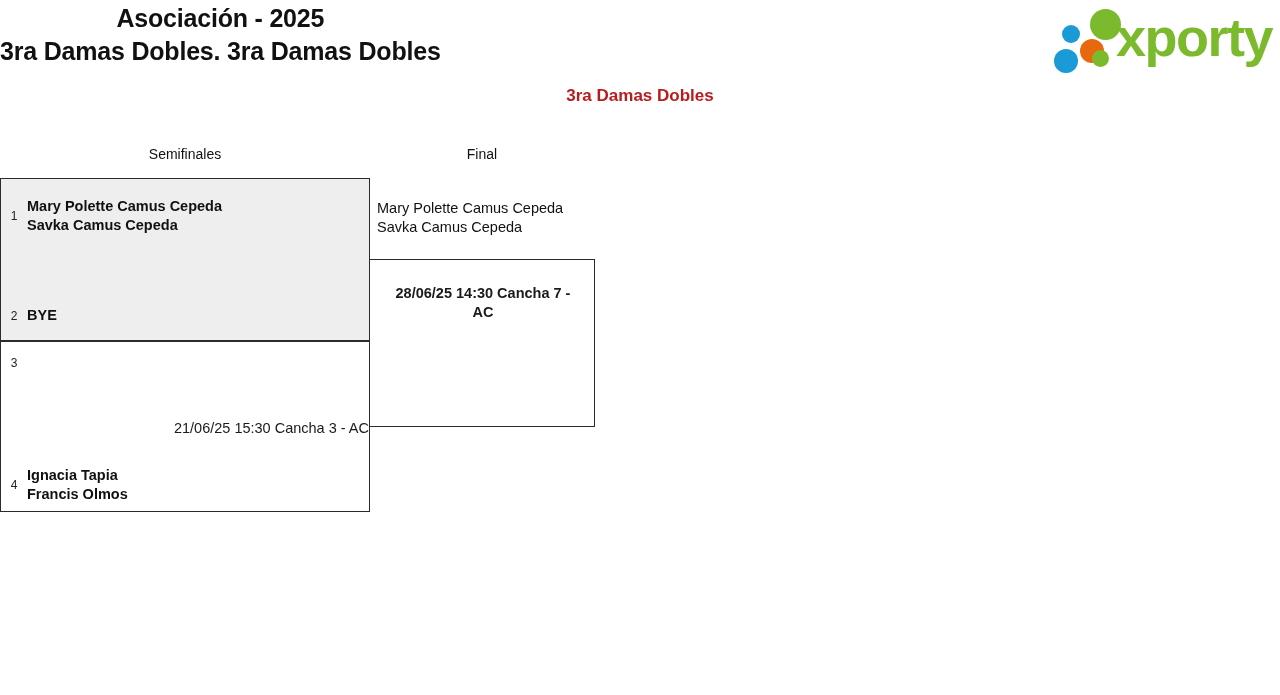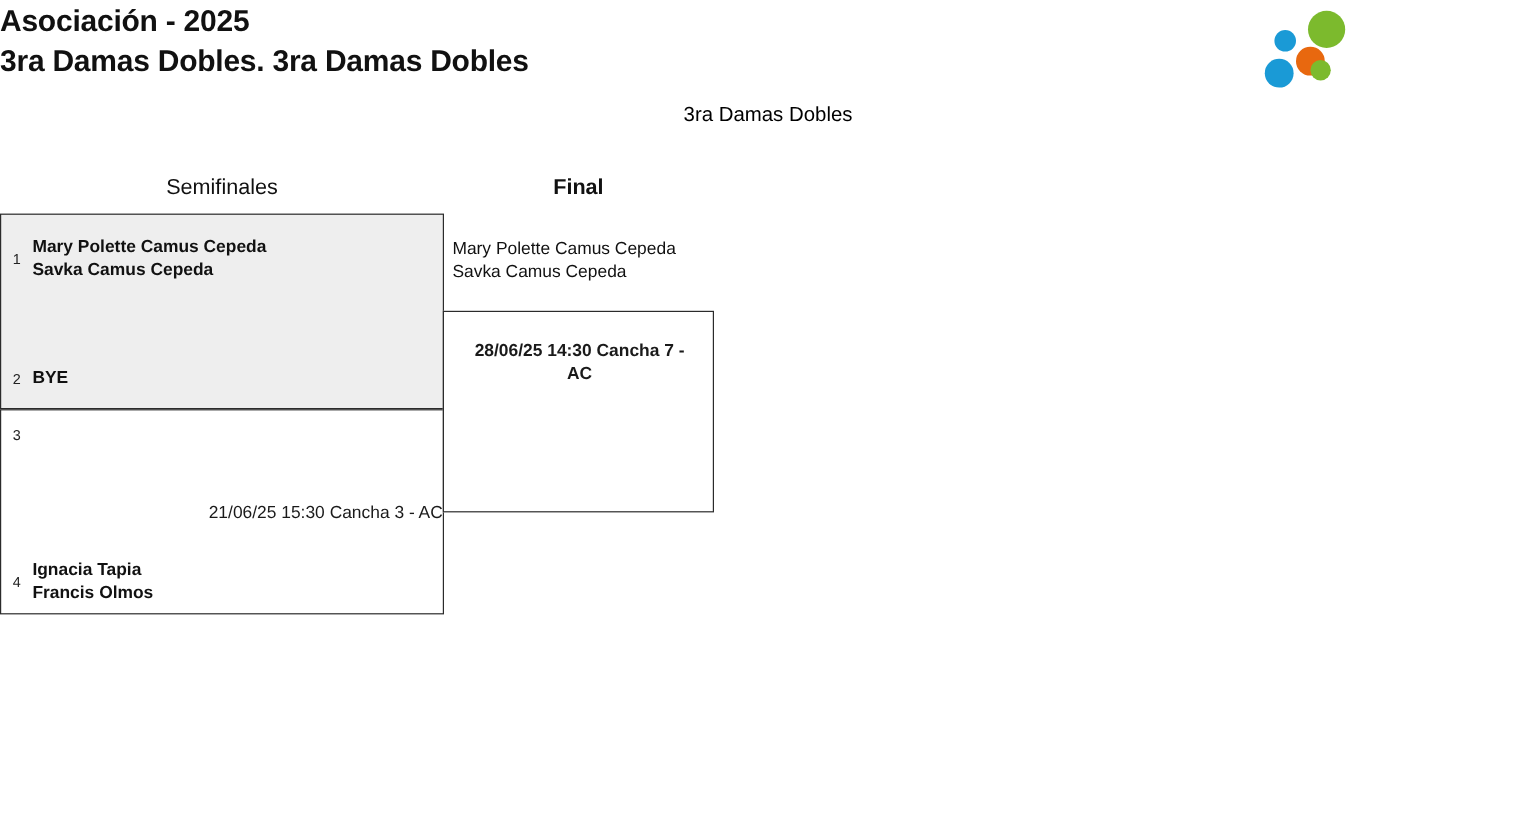--- a/index.html
+++ b/index.html
@@ -17,20 +17,21 @@
     color: #1a1a1a;
     -webkit-font-smoothing: antialiased;
   }
 
   
   #header {
     position: absolute;
     left: 0; top: 0;
     width: 1280px;
     height: 75px;
+    text-align: center;
   }
   #tournament-title {
     position: absolute;
     left: 0px;
     top: 2px;
     font-size: 25px;
     font-weight: 700;
     line-height: 33px;
     letter-spacing: -0.2px;
     color: #111111;
@@ -68,37 +69,37 @@
   }
 
   
   #category-subtitle {
     position: absolute;
     left: 0;
     top: 86px;
     width: 1280px;
     text-align: center;
     font-size: 17px;
-    font-weight: 400;
-    color: #000000;
+    font-weight: 700;
+    color: #b91c1c;
   }
 
   
   #bracket { position: absolute; left: 0; top: 0; width: 1280px; height: 695px; }
 
   .round-header {
     position: absolute;
-    font-size: 18px;
+    font-size: 14px;
     font-weight: 400;
     color: #111111;
     text-align: center;
     white-space: nowrap;
   }
   #round-header-semifinales { left: 85px; top: 146px; width: 200px; }
-  #round-header-final       { left: 382px; top: 146px; width: 200px; font-weight: bold; }
+  #round-header-final       { left: 382px; top: 146px; width: 200px; }
 
   .match-box {
     position: absolute;
     border: 1px solid #2b2b2b;
     background: #ffffff;
   }
   .match-box.highlight { background: #eeeeee; }
 
   #match-sf1 { left: 0px;   top: 178px; width: 370px; height: 163px; }
   #match-sf2 { left: 0px;   top: 341px; width: 370px; height: 171px; }
@@ -167,20 +168,21 @@
 3ra Damas Dobles. 3ra Damas Dobles</div>
 
   <div id="brand-logo">
     <div id="brand-dots">
       <span class="dot dot-blue-top"></span>
       <span class="dot dot-orange"></span>
       <span class="dot dot-green-big"></span>
       <span class="dot dot-blue-big"></span>
       <span class="dot dot-green-small"></span>
     </div>
+    <div id="brand-wordmark">xporty</div>
   </div>
 </div>
 
 <div id="category-subtitle">3ra Damas Dobles</div>
 
 <div id="bracket">
 
   <div class="round-header" id="round-header-semifinales">Semifinales</div>
   <div class="round-header" id="round-header-final">Final</div>
 

